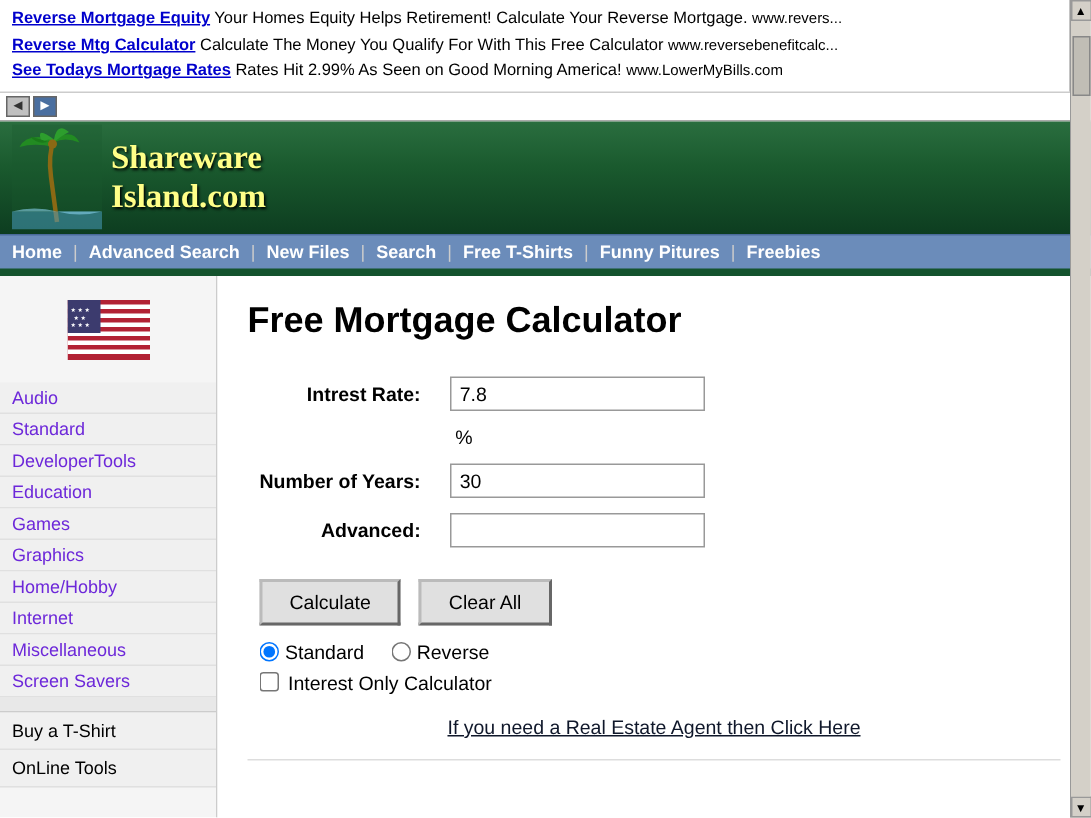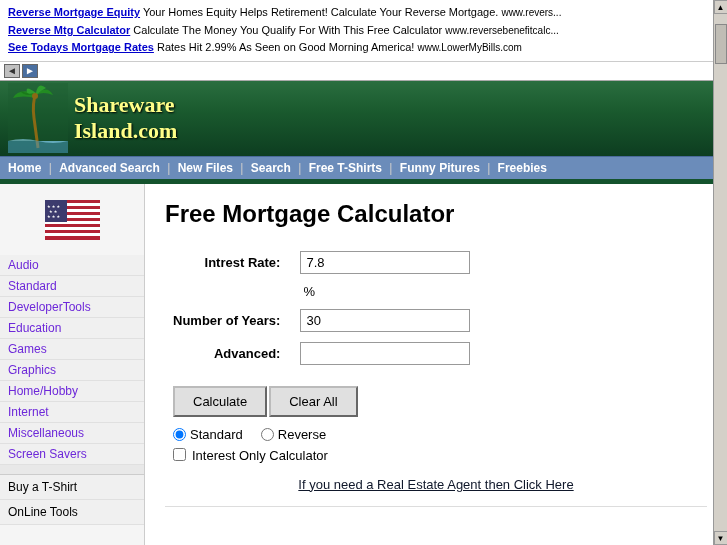--- a/index.html
+++ b/index.html
@@ -177,21 +177,21 @@
       border: 1px solid #999;
     }
     .percent-sign {
       font-size: 13px;
       padding-left: 3px;
     }
 
     
     .btn-row {
       display: flex;
-      gap: 2px;
+      gap: 12px;
       margin: 12px 0 10px 0;
       padding-left: 8px;
     }
     .calc-btn {
       padding: 6px 18px;
       font-size: 13px;
       background: #e0e0e0;
       border: 2px outset #bbb;
       cursor: pointer;
       font-weight: normal;

